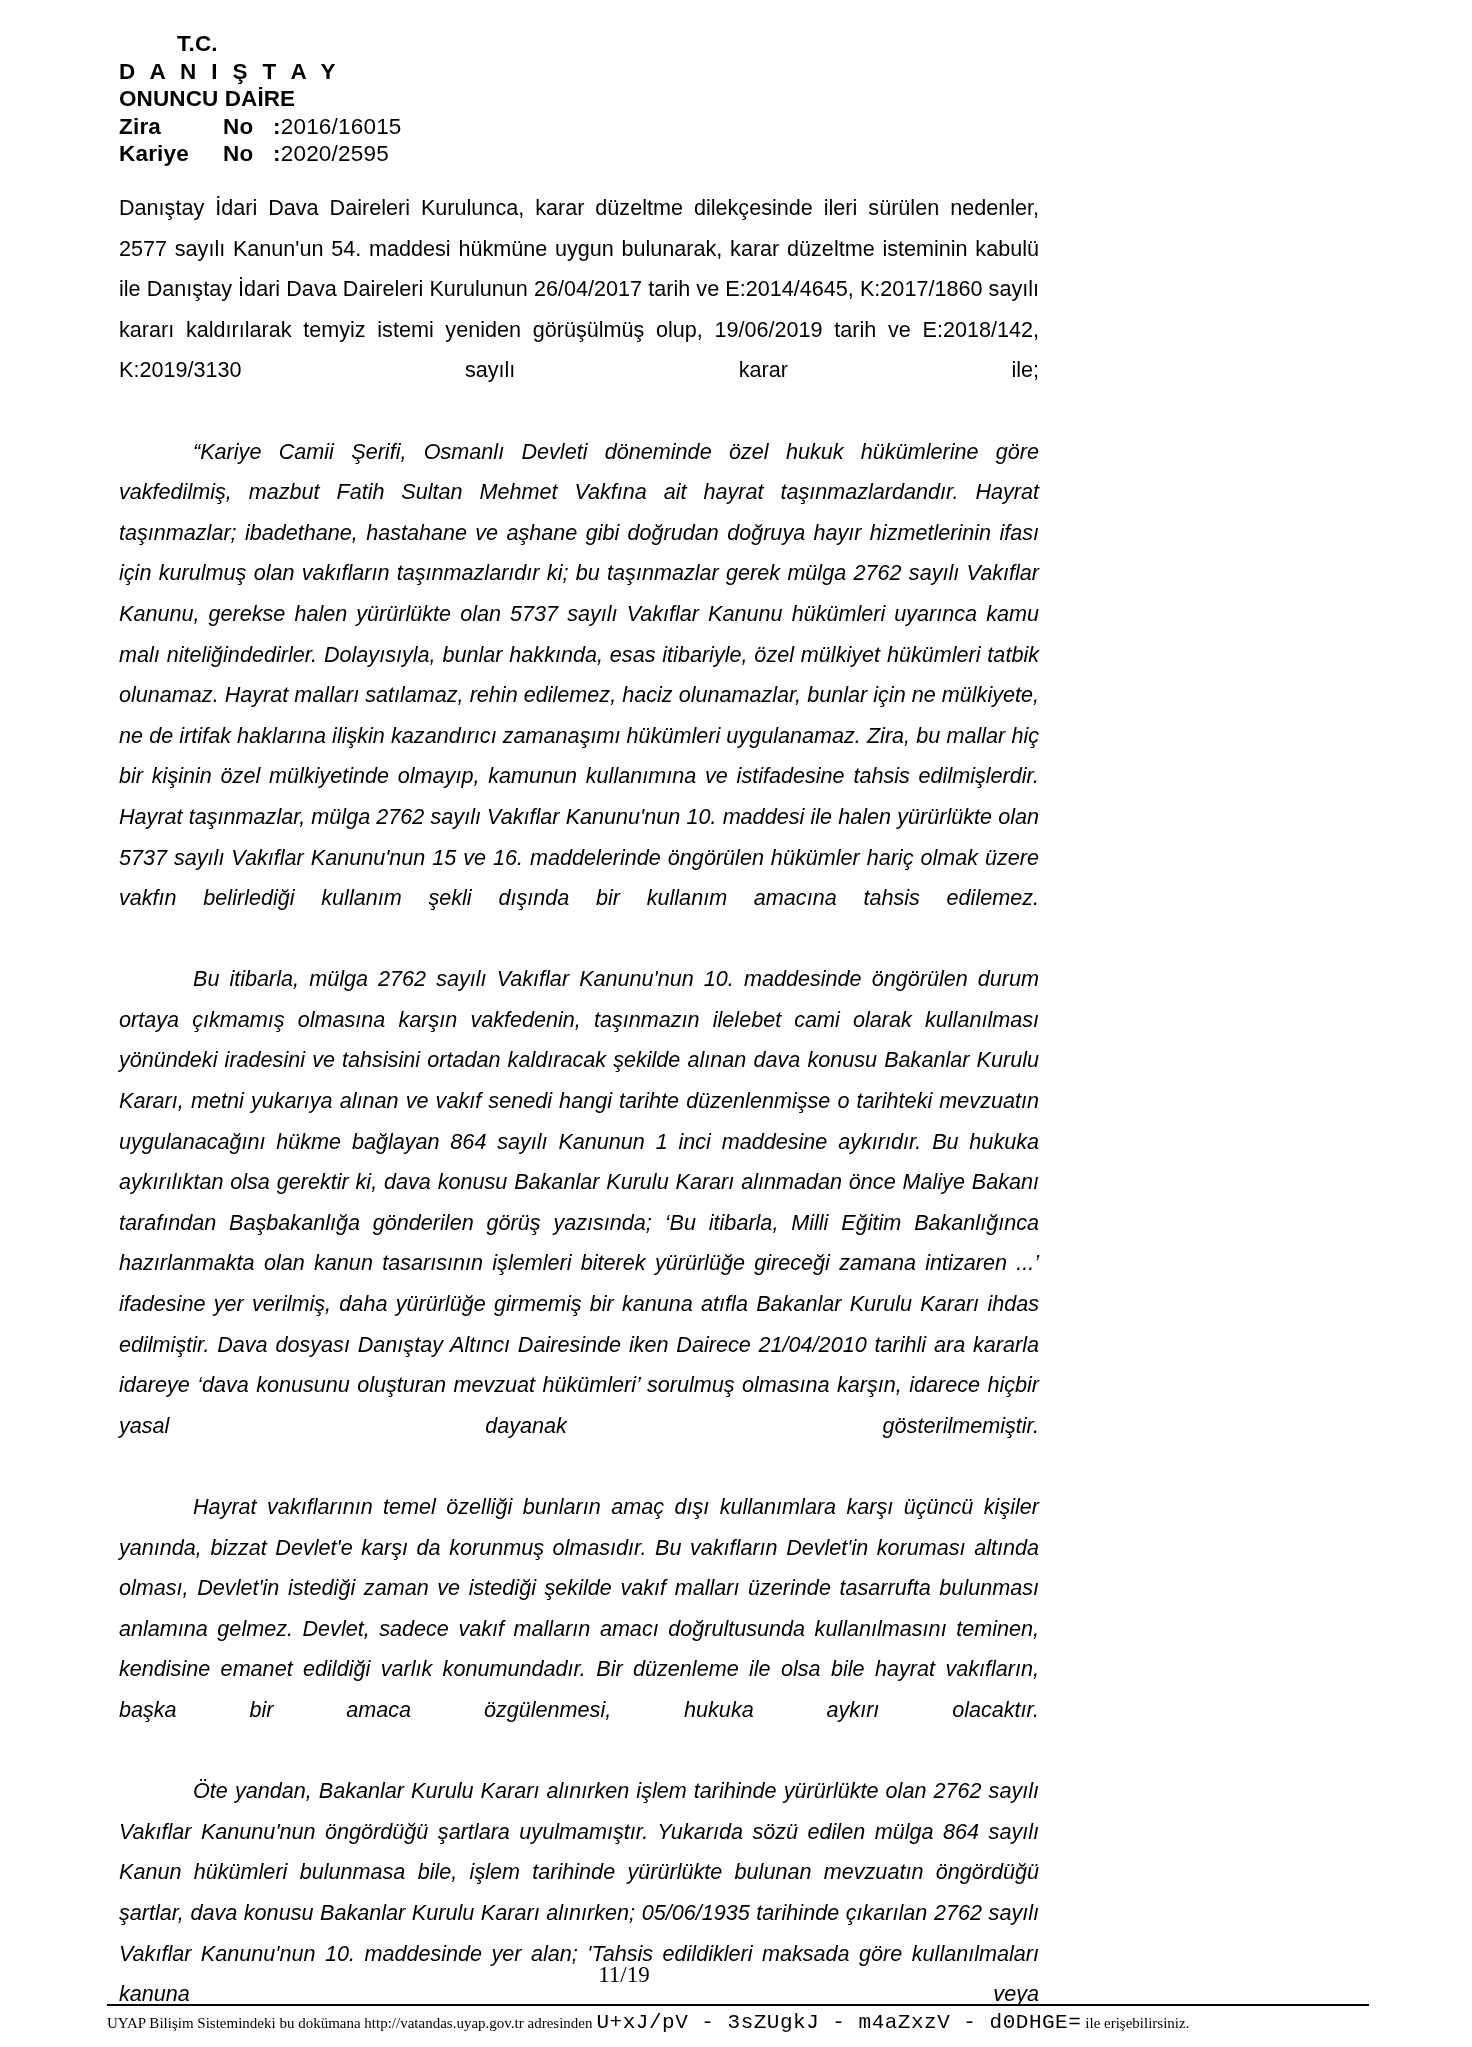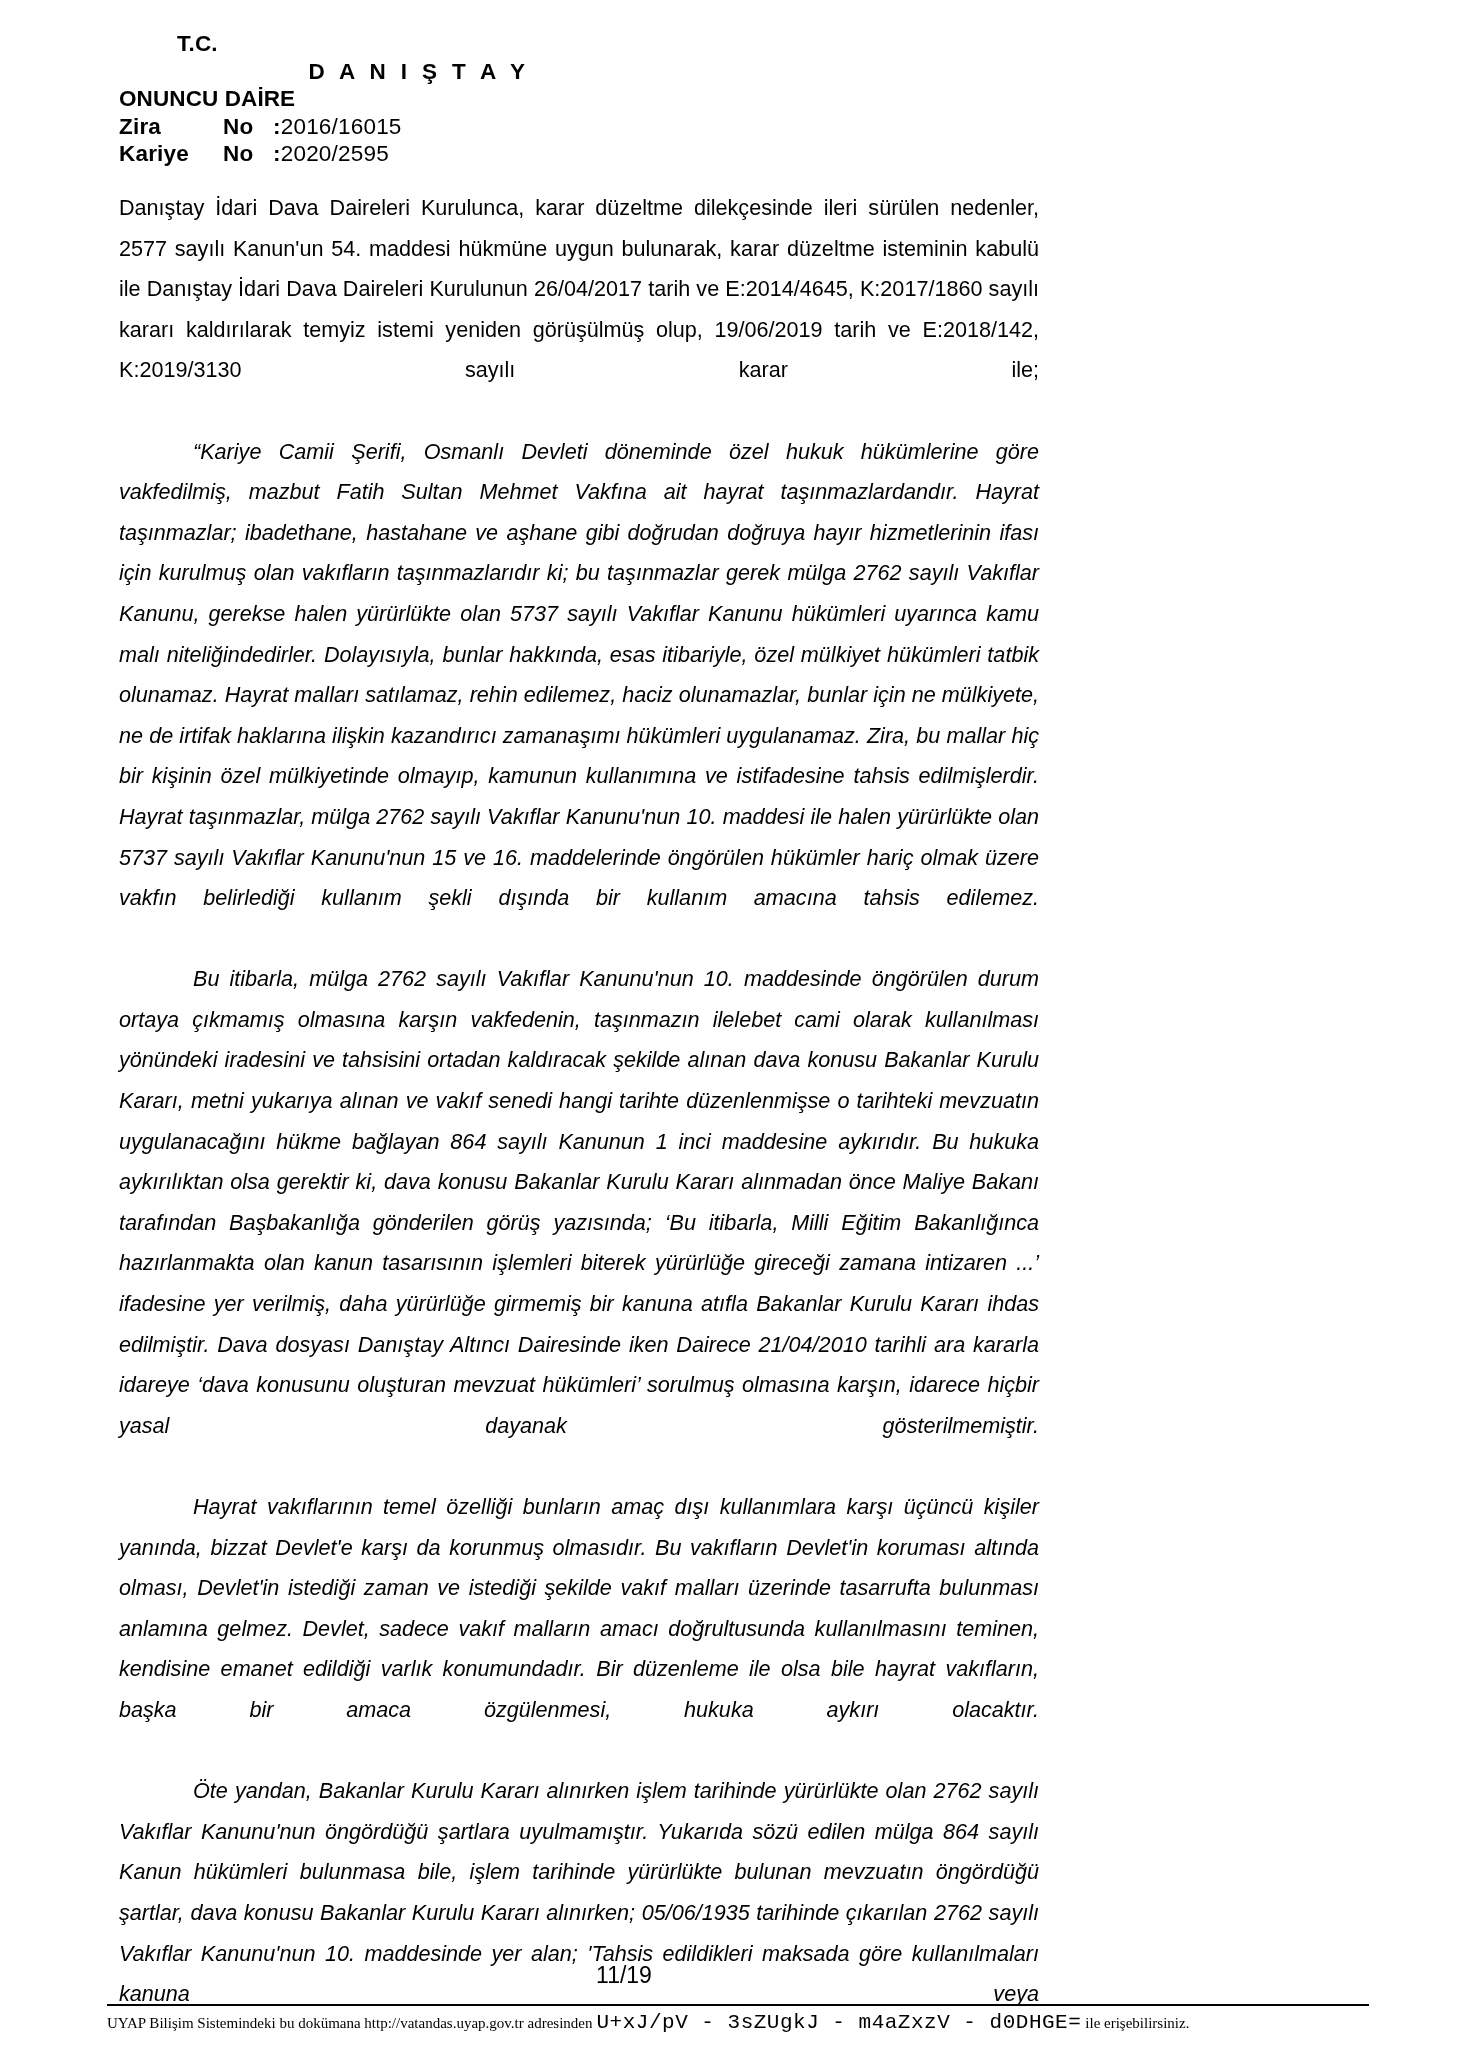--- a/index.html
+++ b/index.html
@@ -41,21 +41,20 @@
   }
   .doc-header .line {
     white-space: pre;
     display: block;
   }
   .hdr-tc {
     padding-left: 58px;
   }
   .hdr-danistay {
     letter-spacing: 4.4px;
-    text-align: center;
   }
   .hdr-onuncu {
     letter-spacing: 0.1px;
   }
   .kv-row {
     display: block;
     white-space: pre;
   }
   .kv-label {
     font-weight: bold;
@@ -109,21 +108,21 @@
   }
 
   
   .page-number {
     position: absolute;
     left: 0;
     top: 1962px;
     width: 1248px;
     text-align: center;
     font-size: 23px;
-    font-family: Liberation Sans, sans-serif;
+    font-family: Liberation Serif, serif;
     color: #000;
   }
 
   
   .footer-rule {
     position: absolute;
     left: 107px;
     top: 2004px;
     width: 1262px;
     height: 0;

